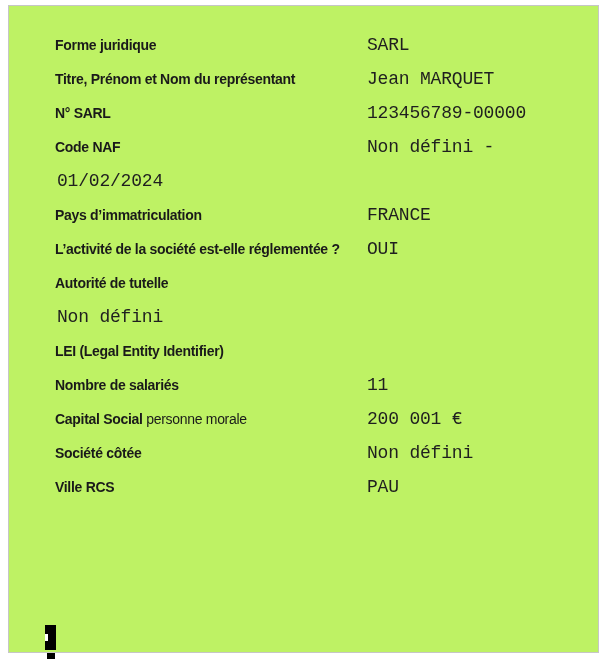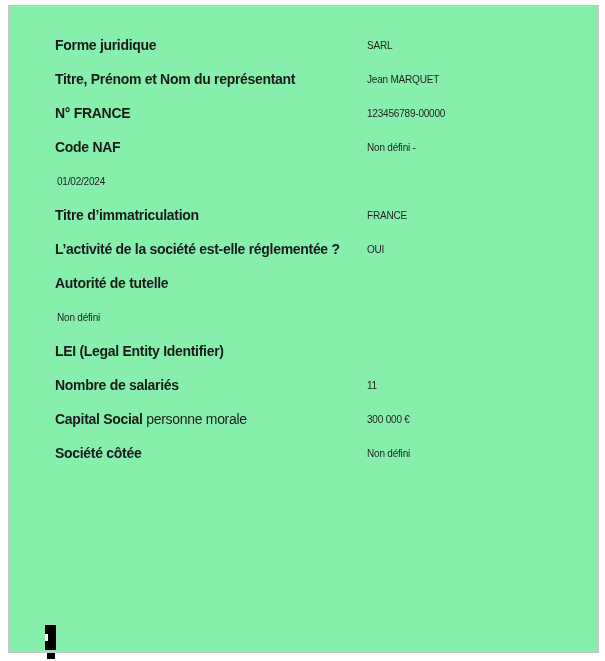--- a/index.html
+++ b/index.html
@@ -15,21 +15,21 @@
     overflow: hidden;
   }
   .panel {
     position: absolute;
     left: 8px;
     top: 5px;
     width: 591px;
     height: 648px;
     box-sizing: border-box;
     border: 1px solid #c6c6c6;
-    background: #86efac;
+    background: #bef264;
   }
   .rows {
     padding: 22px 0 0 46px;
   }
   .detail-row {
     display: grid;
     grid-template-columns: 310px 1fr;
     height: 34px;
     align-items: center;
   }
@@ -37,25 +37,26 @@
     font-weight: bold;
     font-size: 14px;
     letter-spacing: -0.3px;
     color: #1a1a1a;
     white-space: nowrap;
   }
   .row-label .suffix {
     font-weight: normal;
   }
   .row-value {
-    font-size: 10px;
+    font-size: 18px;
     letter-spacing: -0.2px;
     color: #1f1f1f;
     white-space: nowrap;
     padding-left: 2px;
+    font-family: Liberation Mono, monospace;
   }
   .cursor-main {
     position: absolute;
     left: 45px;
     top: 625px;
     width: 11px;
     height: 25px;
     background: #000000;
     z-index: 3;
   }
@@ -85,32 +86,32 @@
   <div class="rows" id="rows">
       <div class="detail-row">
         <span class="row-label">Forme juridique</span>
         <span class="row-value">SARL</span>
       </div>
       <div class="detail-row">
         <span class="row-label">Titre, Prénom et Nom du représentant</span>
         <span class="row-value">Jean MARQUET</span>
       </div>
       <div class="detail-row">
-        <span class="row-label">N° FRANCE</span>
+        <span class="row-label">N° SARL</span>
         <span class="row-value">123456789-00000</span>
       </div>
       <div class="detail-row">
         <span class="row-label">Code NAF</span>
         <span class="row-value">Non défini -</span>
       </div>
       <div class="detail-row">
         <span class="row-value">01/02/2024</span>
       </div>
       <div class="detail-row">
-        <span class="row-label">Titre d’immatriculation</span>
+        <span class="row-label">Pays d’immatriculation</span>
         <span class="row-value">FRANCE</span>
       </div>
       <div class="detail-row">
         <span class="row-label">L’activité de la société est-elle réglementée ?</span>
         <span class="row-value">OUI</span>
       </div>
       <div class="detail-row">
         <span class="row-label">Autorité de tutelle</span>
         <span class="row-value"></span>
       </div>
@@ -119,24 +120,28 @@
       </div>
       <div class="detail-row">
         <span class="row-label">LEI (Legal Entity Identifier)</span>
       </div>
       <div class="detail-row">
         <span class="row-label">Nombre de salariés</span>
         <span class="row-value">11</span>
       </div>
       <div class="detail-row">
         <span class="row-label">Capital Social<span class="suffix"> personne morale</span></span>
-        <span class="row-value">300 000 €</span>
+        <span class="row-value">200 001 €</span>
       </div>
       <div class="detail-row">
         <span class="row-label">Société côtée</span>
         <span class="row-value">Non défini</span>
+      </div>
+      <div class="detail-row">
+        <span class="row-label">Ville RCS</span>
+        <span class="row-value">PAU</span>
       </div>
     </div>
 </div>
 
 <div class="cursor-main"></div>
 <div class="cursor-notch"></div>
 <div class="cursor-tail"></div>
 
 </body></html>

